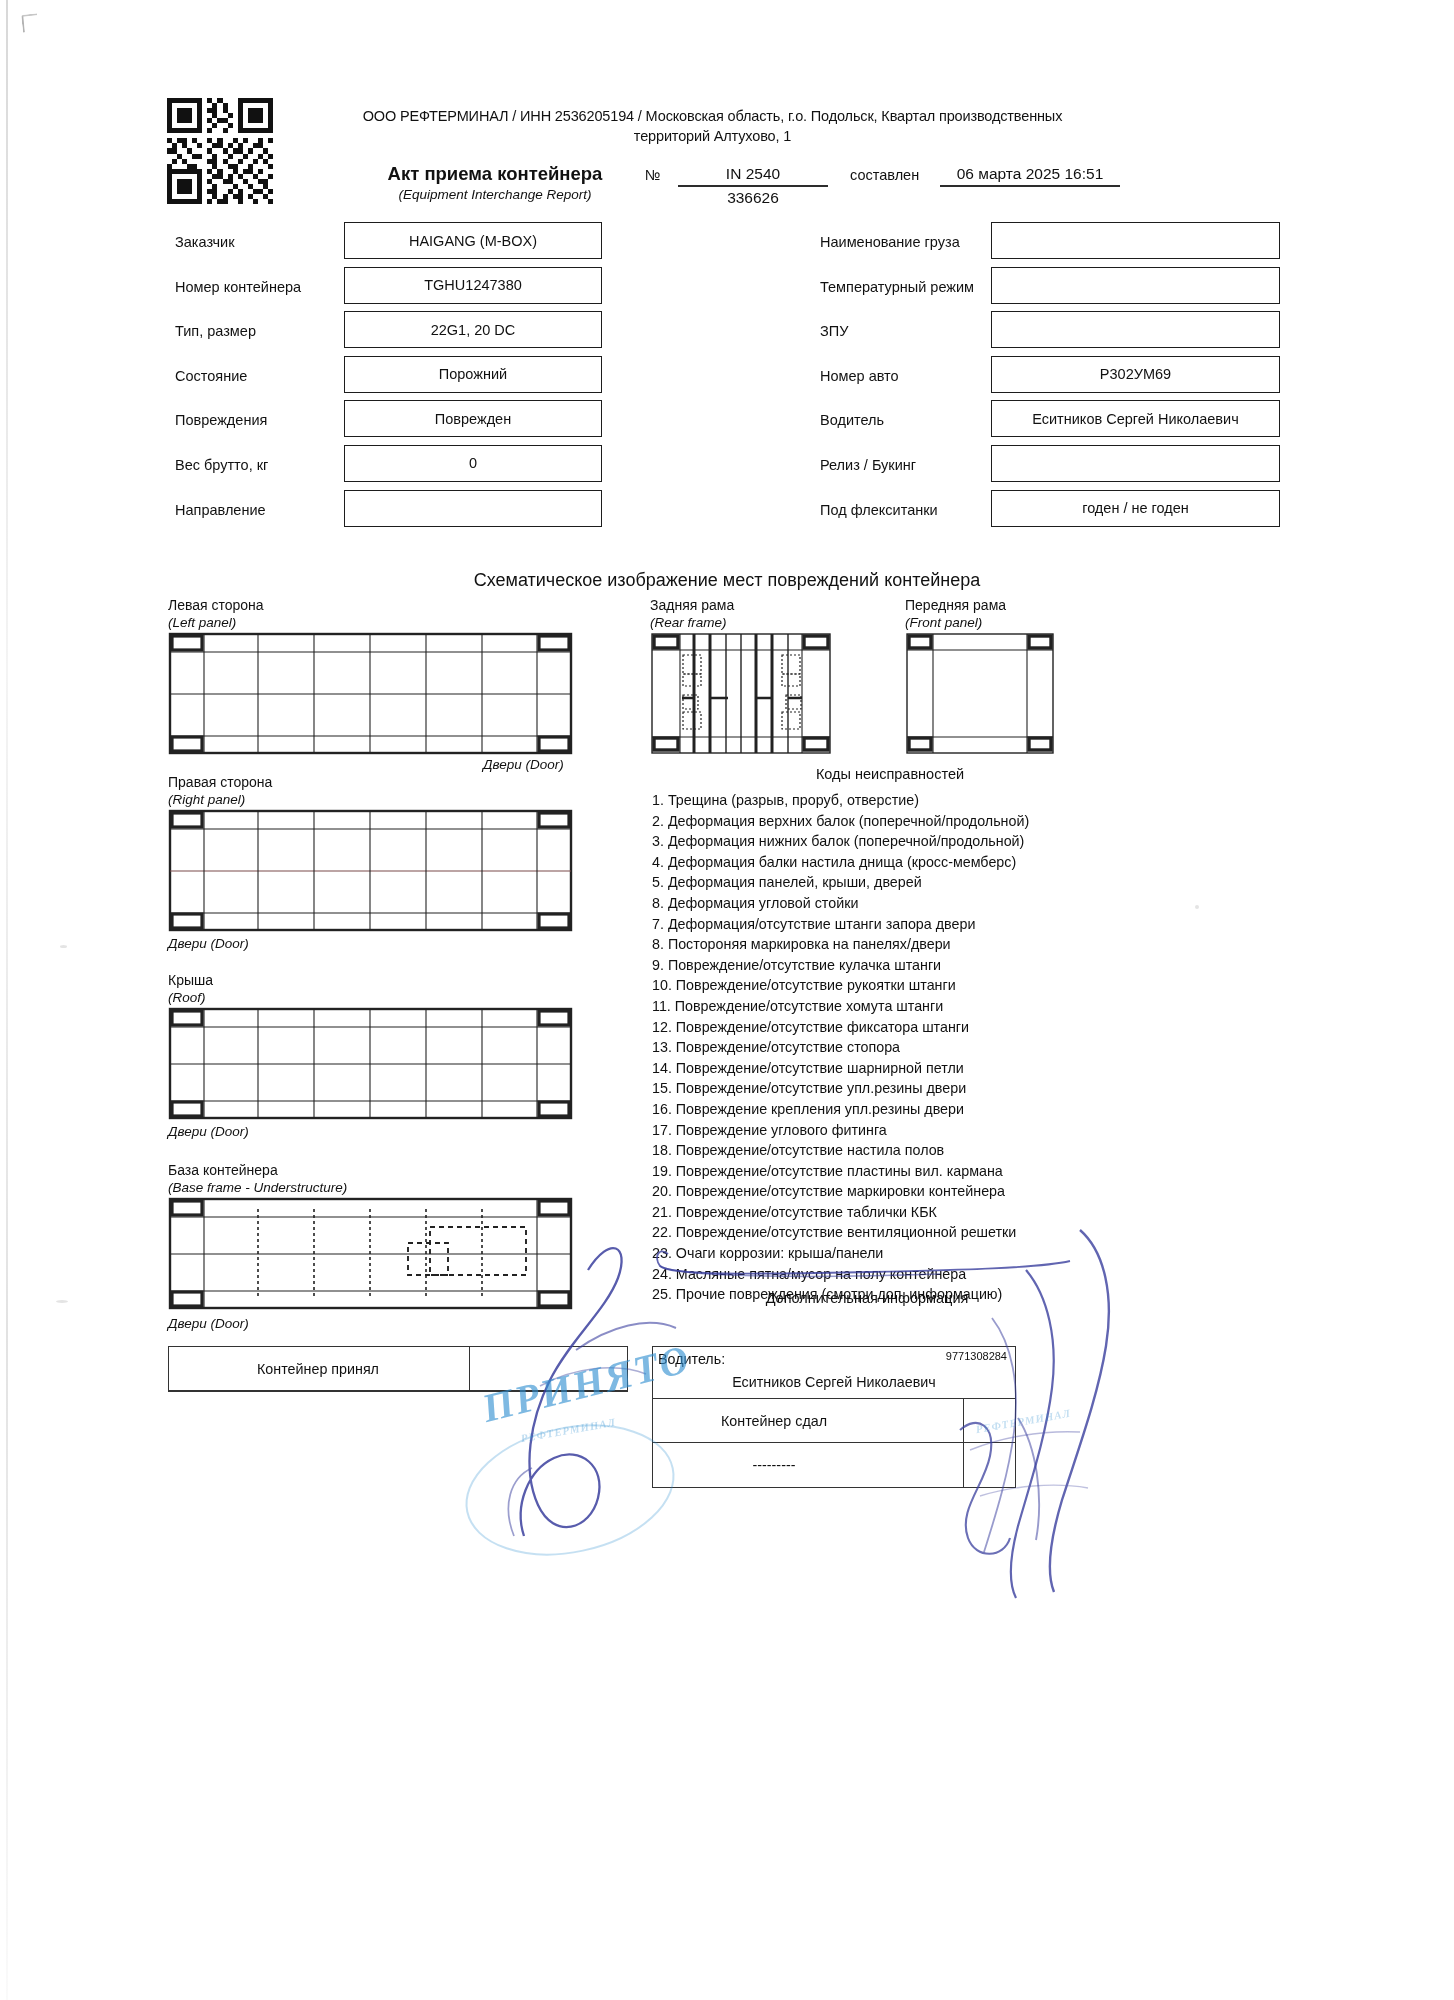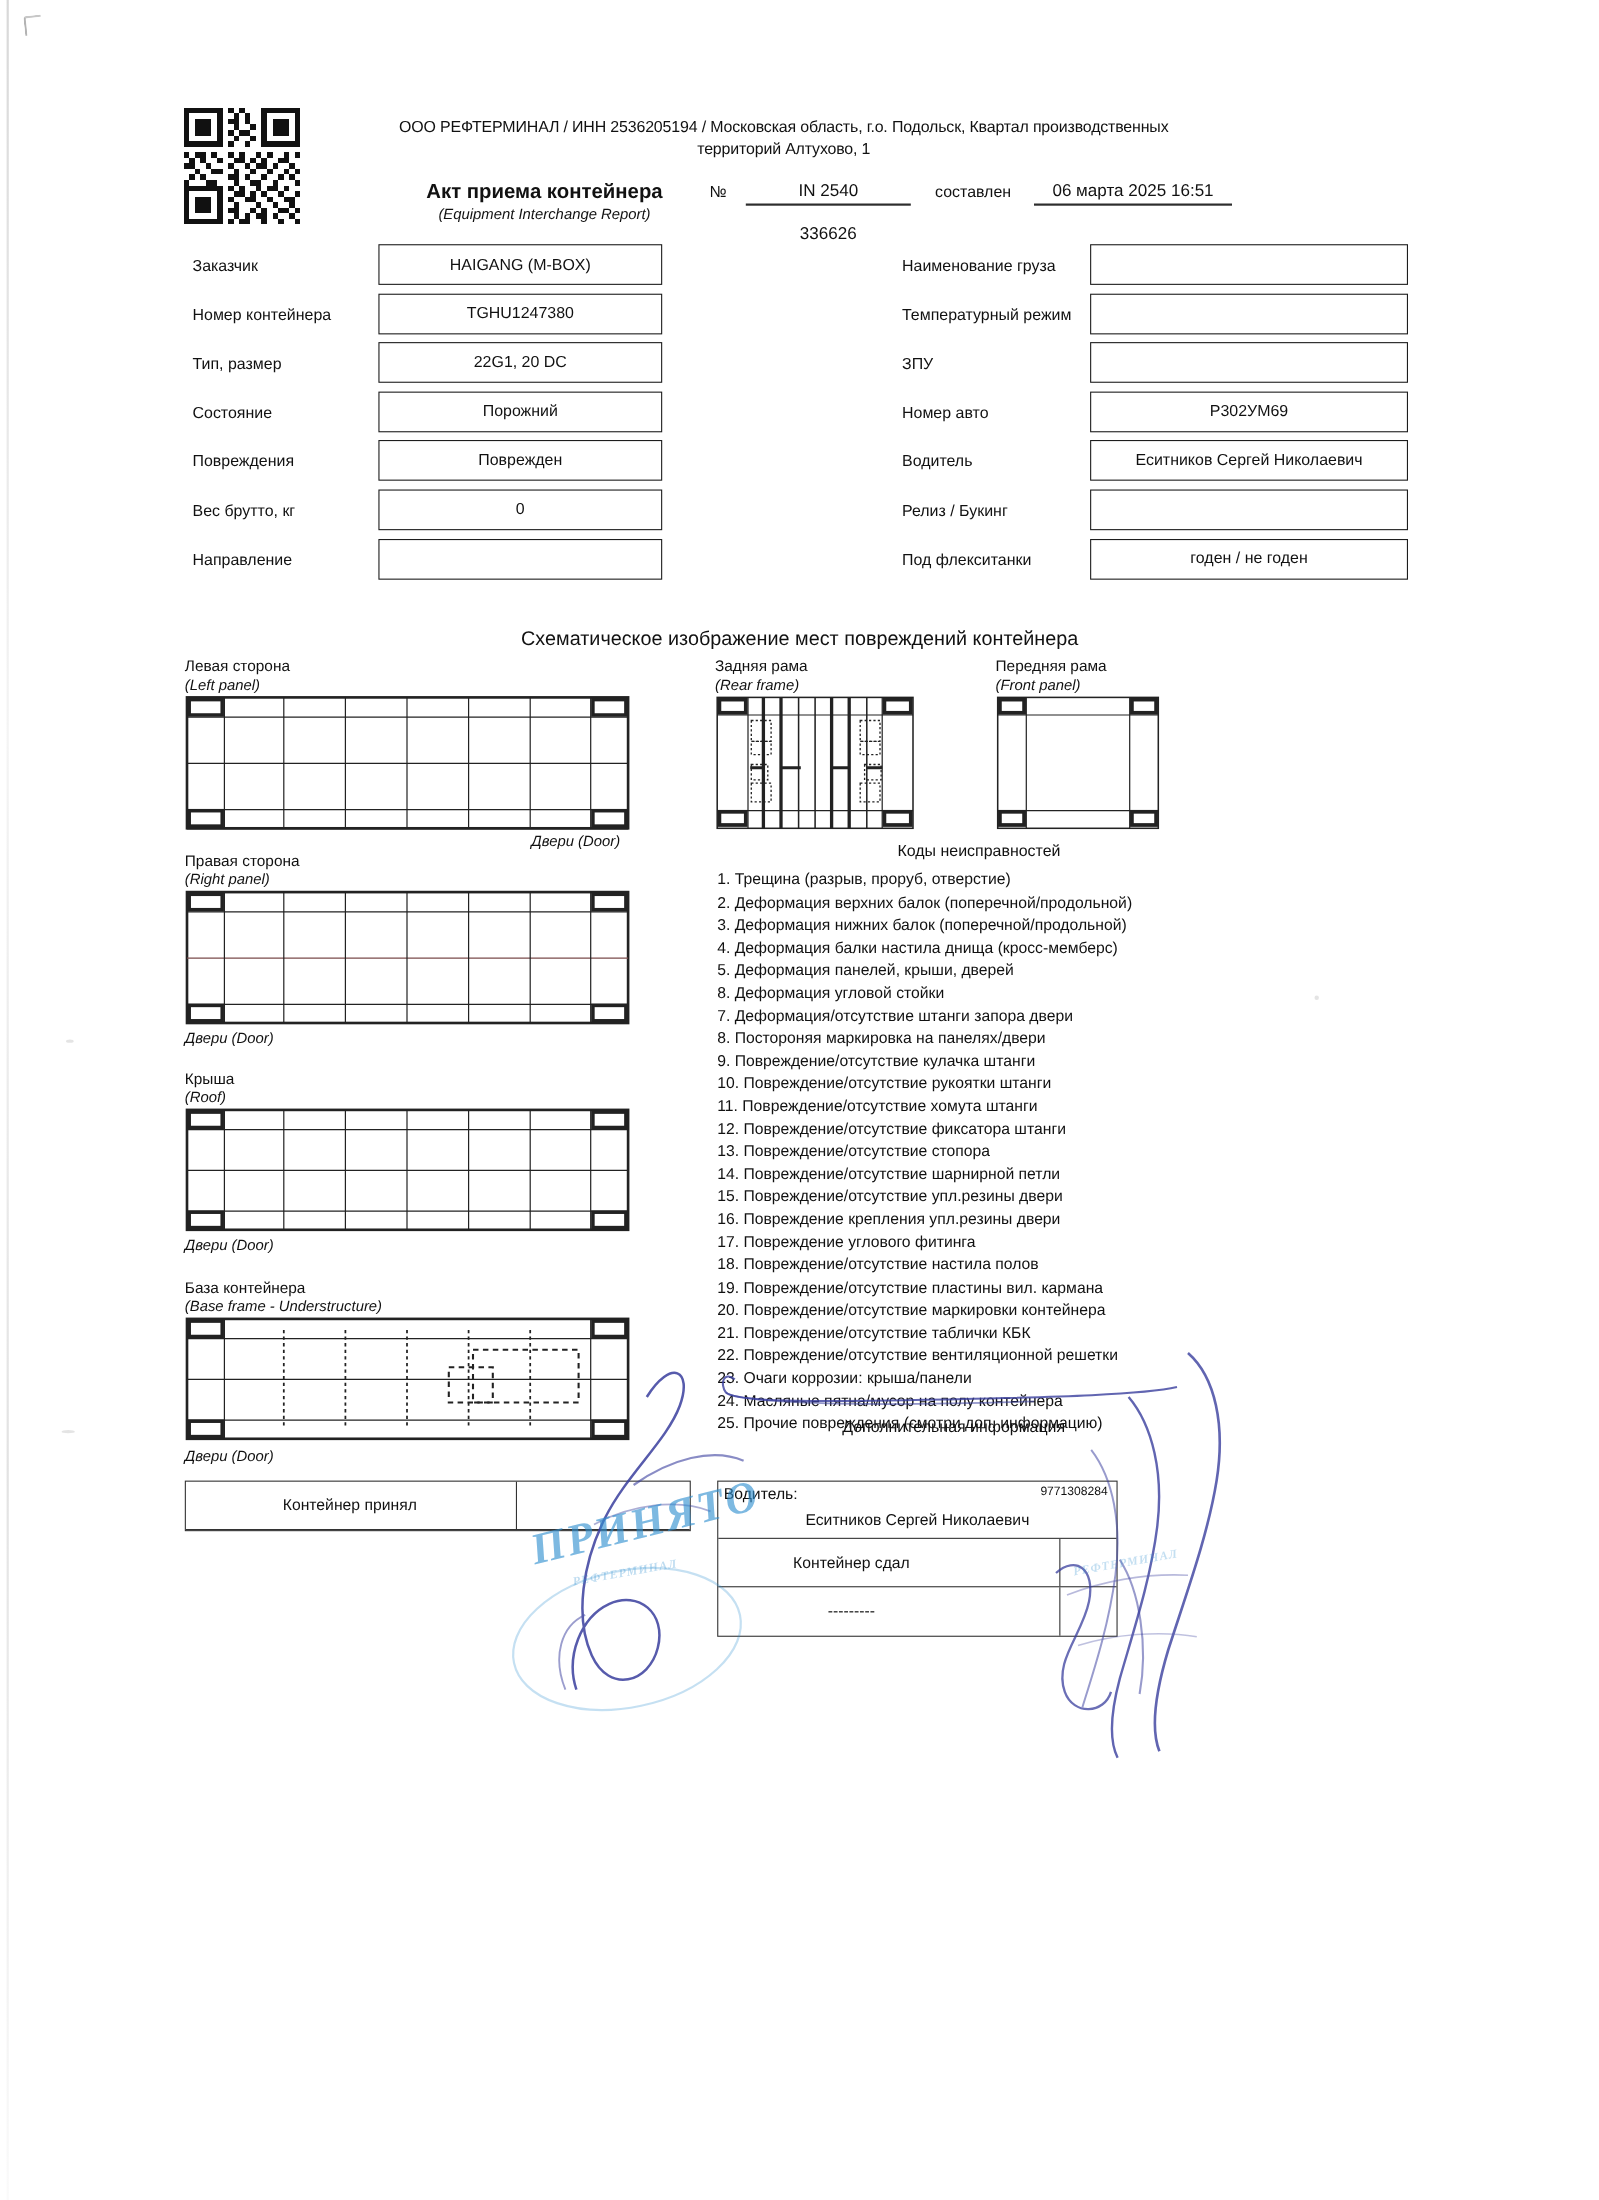--- a/index.html
+++ b/index.html
@@ -33,21 +33,21 @@
   }
   .title-row { position:absolute; left:345px; top:163px; width:735px; height:46px; }
   .title-main { position:absolute; left:25px; top:0; width:250px; text-align:center;
                 font-size:18.5px; font-weight:bold; }
   .title-sub  { position:absolute; left:25px; top:24px; width:250px; text-align:center;
                 font-size:13.5px; font-style:italic; }
   .num-label  { position:absolute; left:300px; top:4px; font-size:14.5px; }
   .num-val    { position:absolute; left:333px; top:2px; width:150px; text-align:center;
                 font-size:15.5px; border-bottom:2px solid #2d2d2d; padding-bottom:2px; }
   .num-val2   { position:absolute; left:333px; top:26px; width:150px; text-align:center;
-                font-size:15.5px;margin-top:15px; }
+                font-size:15.5px; }
   .made-label { position:absolute; left:505px; top:4px; font-size:14.5px; }
   .made-val   { position:absolute; left:595px; top:2px; width:180px; text-align:center;
                 font-size:15.5px; border-bottom:2px solid #2d2d2d; padding-bottom:2px; }
 
   
   .form { position:absolute; left:167px; top:222px; width:1113px; }
   .frow { position:relative; height:44.6px; }
   .lbl  { position:absolute; font-size:14.5px; top:12px; }
   .lbl-l { left:8px; }
   .lbl-r { left:653px; }

